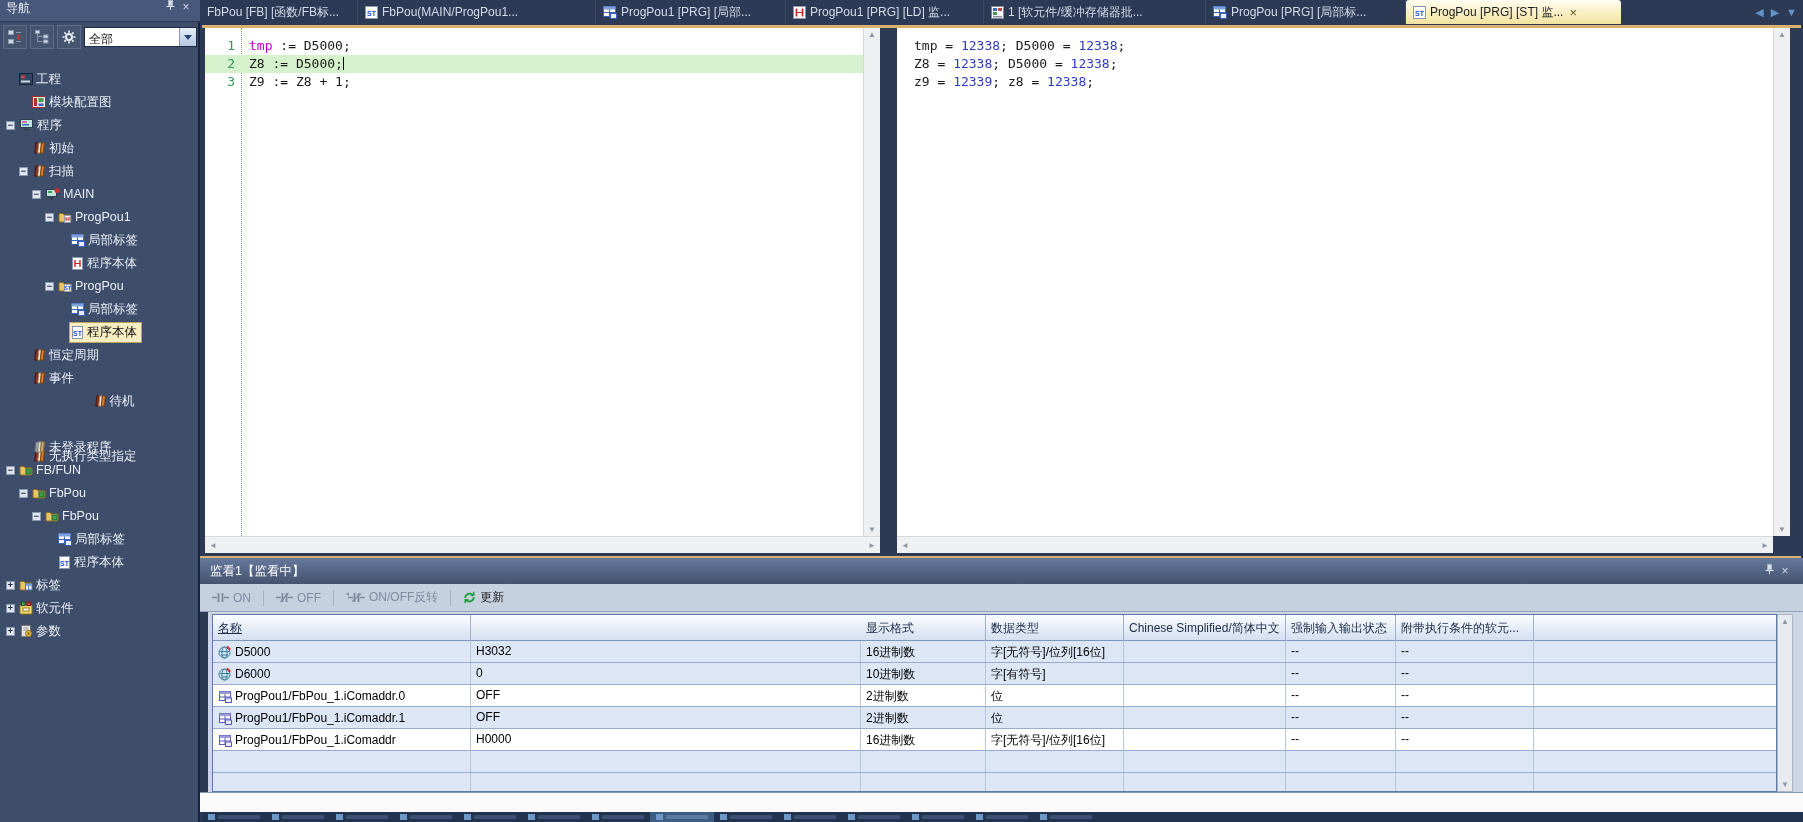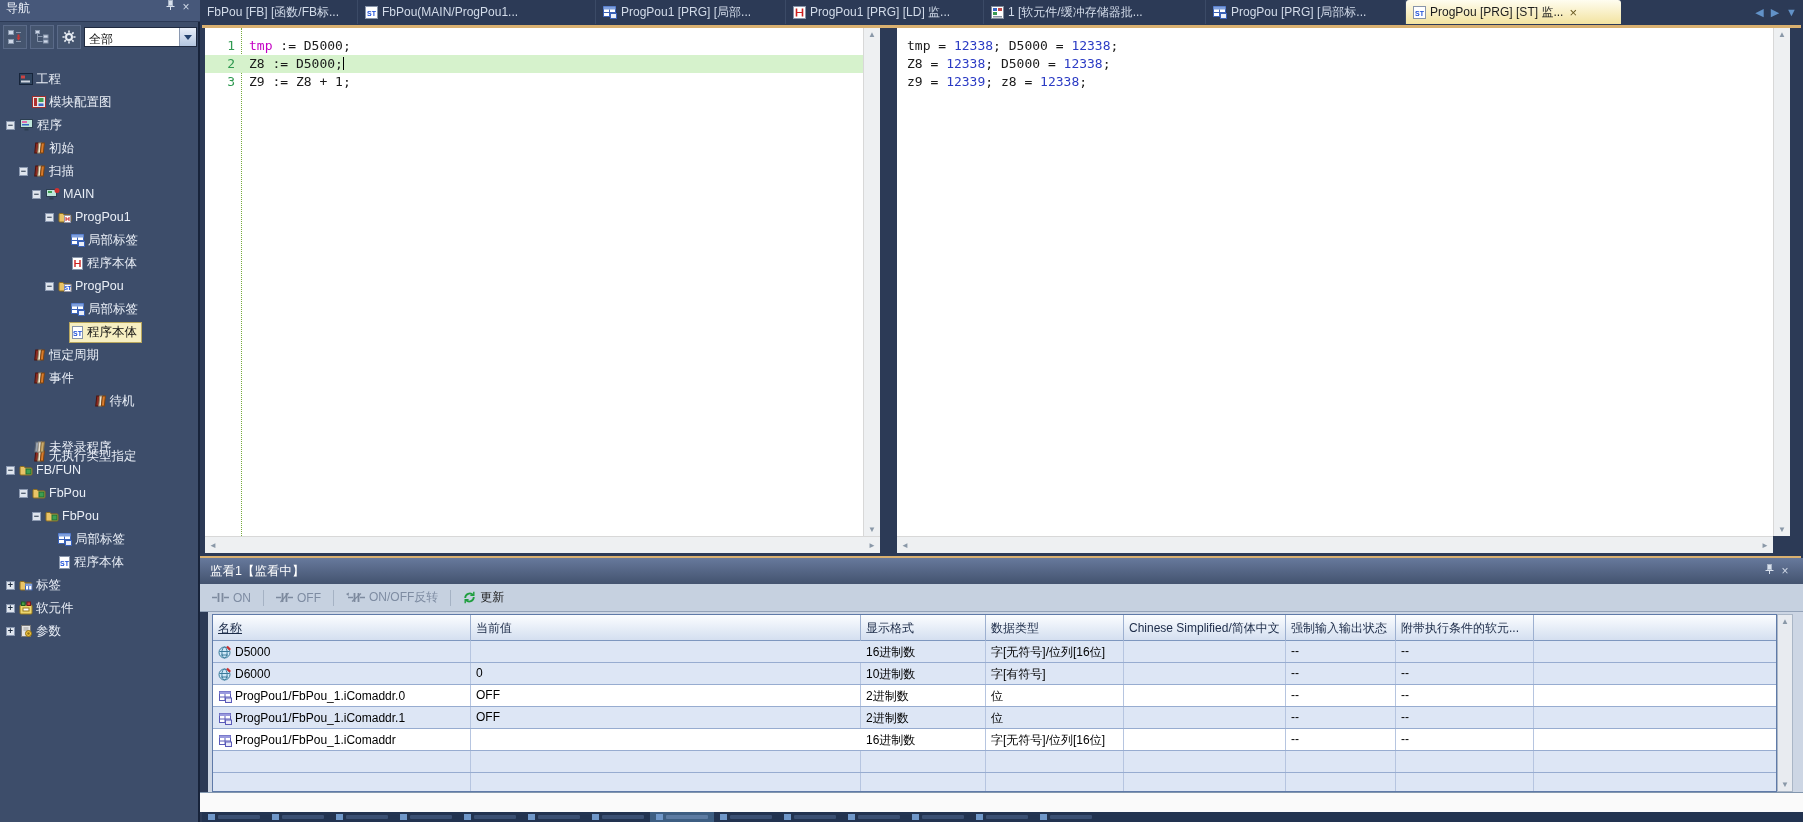--- a/index.html
+++ b/index.html
@@ -38,21 +38,21 @@
 .pane{background:#fff;overflow:hidden}
 #pane-left{left:205px;top:28px;width:675px;height:508px}
 #pane-right{left:897px;top:28px;width:876px;height:508px}
 #gutter-line{position:absolute;left:36px;top:0;height:508px;border-left:1px dotted #76aa3c}
 .cline{position:absolute;left:0;width:658px;height:18px;line-height:18px;font-family:"DejaVu Sans Mono",monospace;font-size:13px;color:#1a1a1a;white-space:pre}
 .cline.hl{background:#d6f2cc}
 .lnum{position:absolute;left:0;width:30px;text-align:right;color:#2f9950}
 .ltext{position:absolute;left:44px}
 .kw{color:#c400c4}
 .val{color:#2b3bc4}
-.mline{position:absolute;left:10px;height:18px;line-height:18px;font-family:"DejaVu Sans Mono",monospace;font-size:13px;color:#1a1a1a;white-space:pre}
+.mline{position:absolute;left:17px;height:18px;line-height:18px;font-family:"DejaVu Sans Mono",monospace;font-size:13px;color:#1a1a1a;white-space:pre}
 .caret{display:inline-block;width:1px;height:13px;background:#000;vertical-align:-2px}
 .hscroll{background:#eef0f2;border-top:1px solid #d8d8d8;display:flex;align-items:center;justify-content:space-between;height:17px}
 .vscroll{background:#eef0f2;border-left:1px solid #d8d8d8;display:flex;flex-direction:column;align-items:center;justify-content:space-between;width:17px}
 .sarrow{color:#8a98a8;font-size:8px;padding:2px 4px}
 #lscroll-h{left:205px;top:536px;width:675px}
 #rscroll-h{left:897px;top:536px;width:876px}
 #lscroll-v{left:863px;top:28px;height:508px}
 #rscroll-v{left:1773px;top:28px;height:508px}
 
 
@@ -723,41 +723,41 @@
       </div>
       <div class="tseg">
         <span class="sq"></span>
         <span class="bar"></span>
       </div>
     </div>
 </div>
 <div id="wtable" class="abs">
   <div id="whead">
       <div class="hcell" style="left: 0px; width: 258px; text-decoration: underline;">名称</div>
-      <div class="hcell" style="left: 258px; width: 390px;">当前值</div>
       <div class="hcell" style="left: 648px; width: 125px;">显示格式</div>
       <div class="hcell" style="left: 773px; width: 138px;">数据类型</div>
       <div class="hcell" style="left: 911px; width: 162px;">Chinese Simplified/简体中文</div>
       <div class="hcell" style="left: 1073px; width: 110px;">强制输入输出状态</div>
       <div class="hcell" style="left: 1183px; width: 138px;">附带执行条件的软元...</div>
       <div class="hcell" style="left: 1321px; width: 244px;"></div>
     </div>
   <div id="wrows">
       <div class="trow bgblue" style="top: 26px;">
         <div class="tcell namec" style="left:0px;width:258px">
           <span class="icon">
             <svg width="14" height="14">
               <circle cx="6.5" cy="7.5" r="5.5" fill="#cfe8f8" stroke="#3a7a9a"></circle>
               <path d="M1.5 6.5h10M3 10h7" stroke="#3a7a9a" fill="none"></path>
               <ellipse cx="6.5" cy="7.5" rx="2.6" ry="5.4" fill="none" stroke="#3a7a9a"></ellipse>
               <path d="M9 1.5l3.2 3.2" stroke="#cc3030" stroke-width="2.2"></path>
             </svg>
           </span>
           <span>D5000</span>
         </div>
+        <div class="tcell" style="left:258px;width:390px"><span>H3032</span></div>
         <div class="tcell" style="left:648px;width:125px"><span>16进制数</span></div>
         <div class="tcell" style="left:773px;width:138px"><span>字[无符号]/位列[16位]</span></div>
         <div class="tcell" style="left:911px;width:162px"><span></span></div>
         <div class="tcell" style="left:1073px;width:110px"><span>--</span></div>
         <div class="tcell" style="left:1183px;width:138px"><span>--</span></div>
         <div class="tcell" style="left:1321px;width:244px"><span></span></div>
       </div>
       <div class="trow bgblue" style="top: 48px;">
         <div class="tcell namec" style="left:0px;width:258px">
           <span class="icon">
@@ -823,20 +823,21 @@
           <span class="icon">
             <svg width="14" height="14">
               <rect x="1.5" y="2.5" width="11" height="9" fill="#fff" stroke="#5a5ab8"></rect>
               <rect x="1.5" y="2.5" width="11" height="2.5" fill="#9a9ade"></rect>
               <path d="M1.5 8h11M7 5v6.5" stroke="#5a5ab8" fill="none"></path>
               <rect x="7.5" y="9" width="6" height="4.5" fill="#eaeaf8" stroke="#5a5ab8"></rect>
             </svg>
           </span>
           <span>ProgPou1/FbPou_1.iComaddr</span>
         </div>
+        <div class="tcell" style="left:258px;width:390px"><span>H0000</span></div>
         <div class="tcell" style="left:648px;width:125px"><span>16进制数</span></div>
         <div class="tcell" style="left:773px;width:138px"><span>字[无符号]/位列[16位]</span></div>
         <div class="tcell" style="left:911px;width:162px"><span></span></div>
         <div class="tcell" style="left:1073px;width:110px"><span>--</span></div>
         <div class="tcell" style="left:1183px;width:138px"><span>--</span></div>
         <div class="tcell" style="left:1321px;width:244px"><span></span></div>
       </div>
       <div class="trow bgblue" style="top: 136px;">
         <div class="tcell" style="left:0px;width:258px"></div>
         <div class="tcell" style="left:258px;width:390px"></div>

